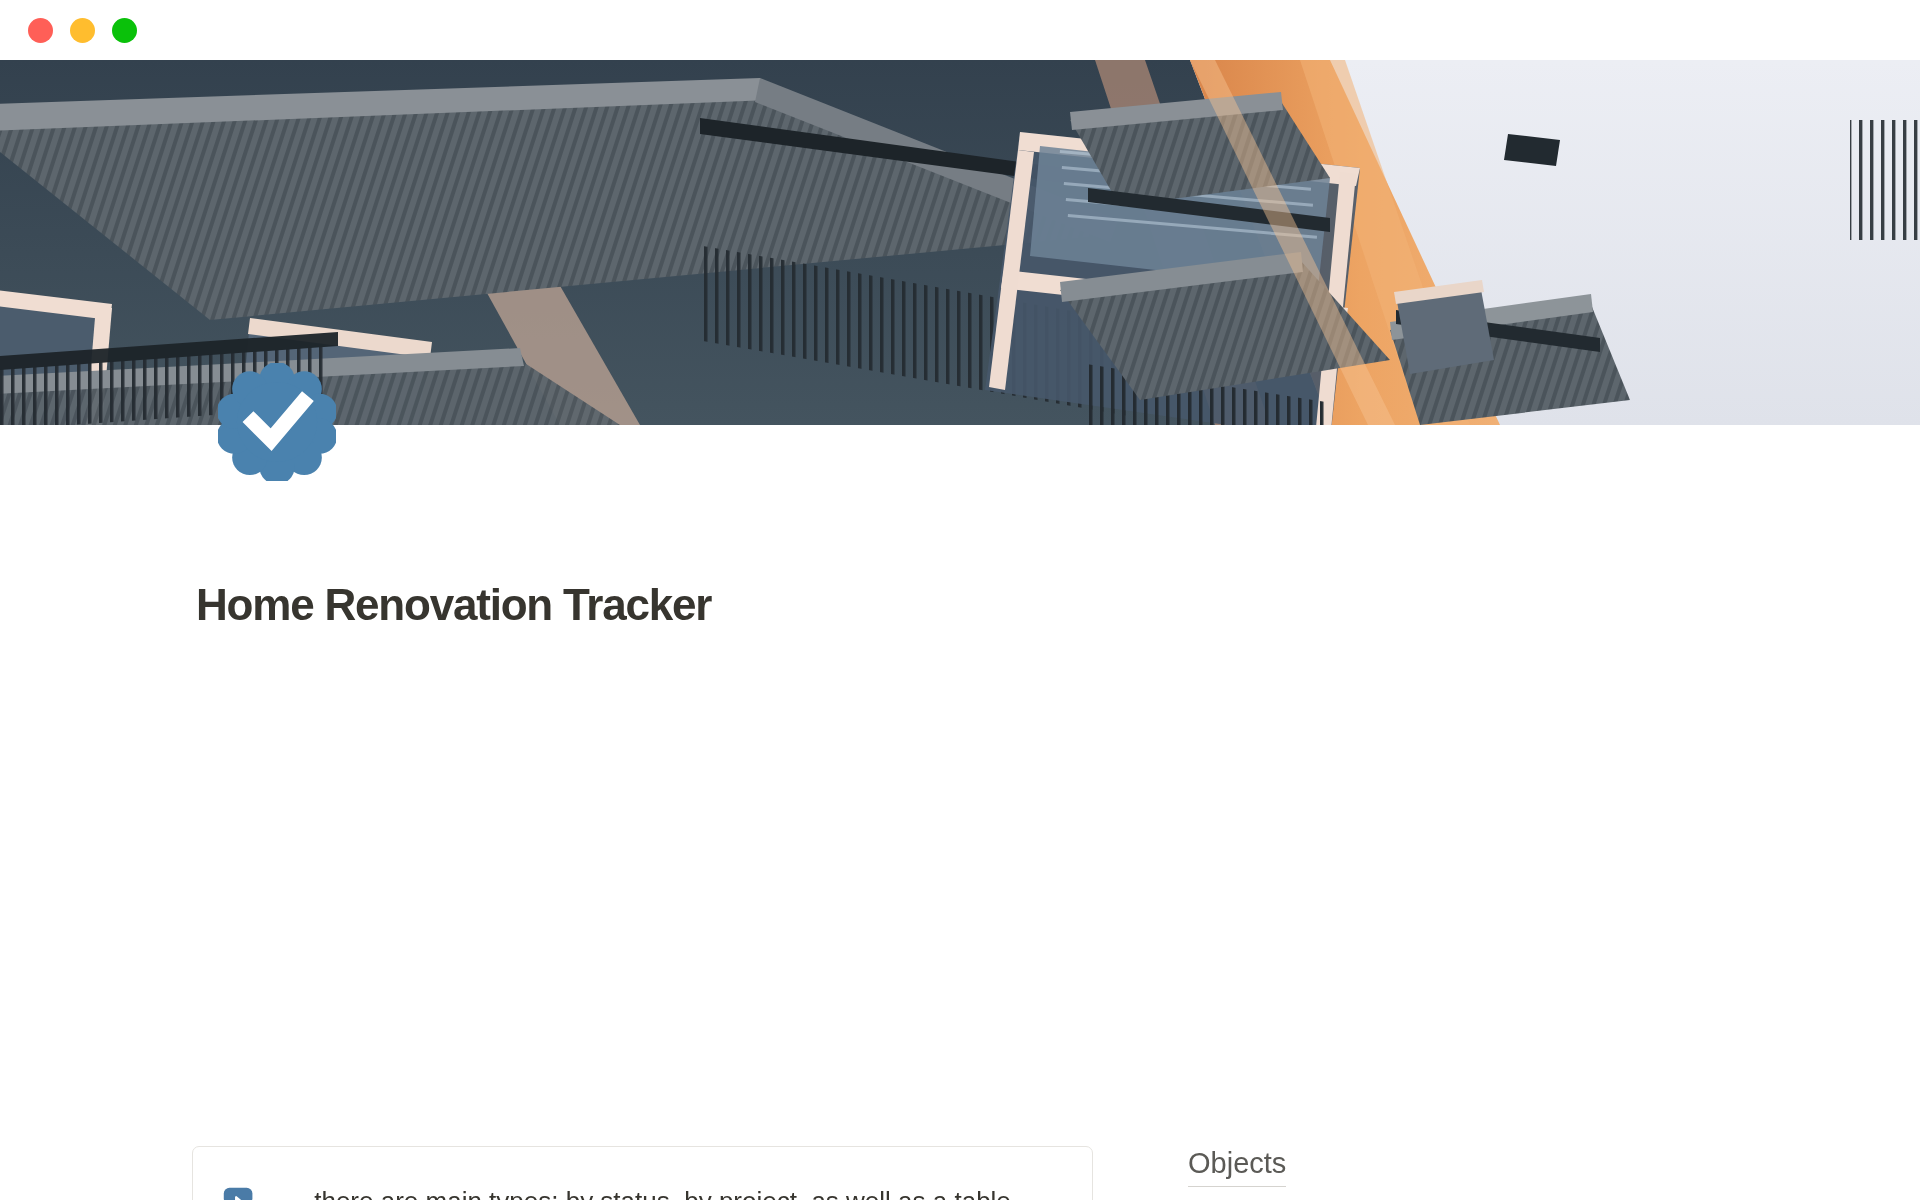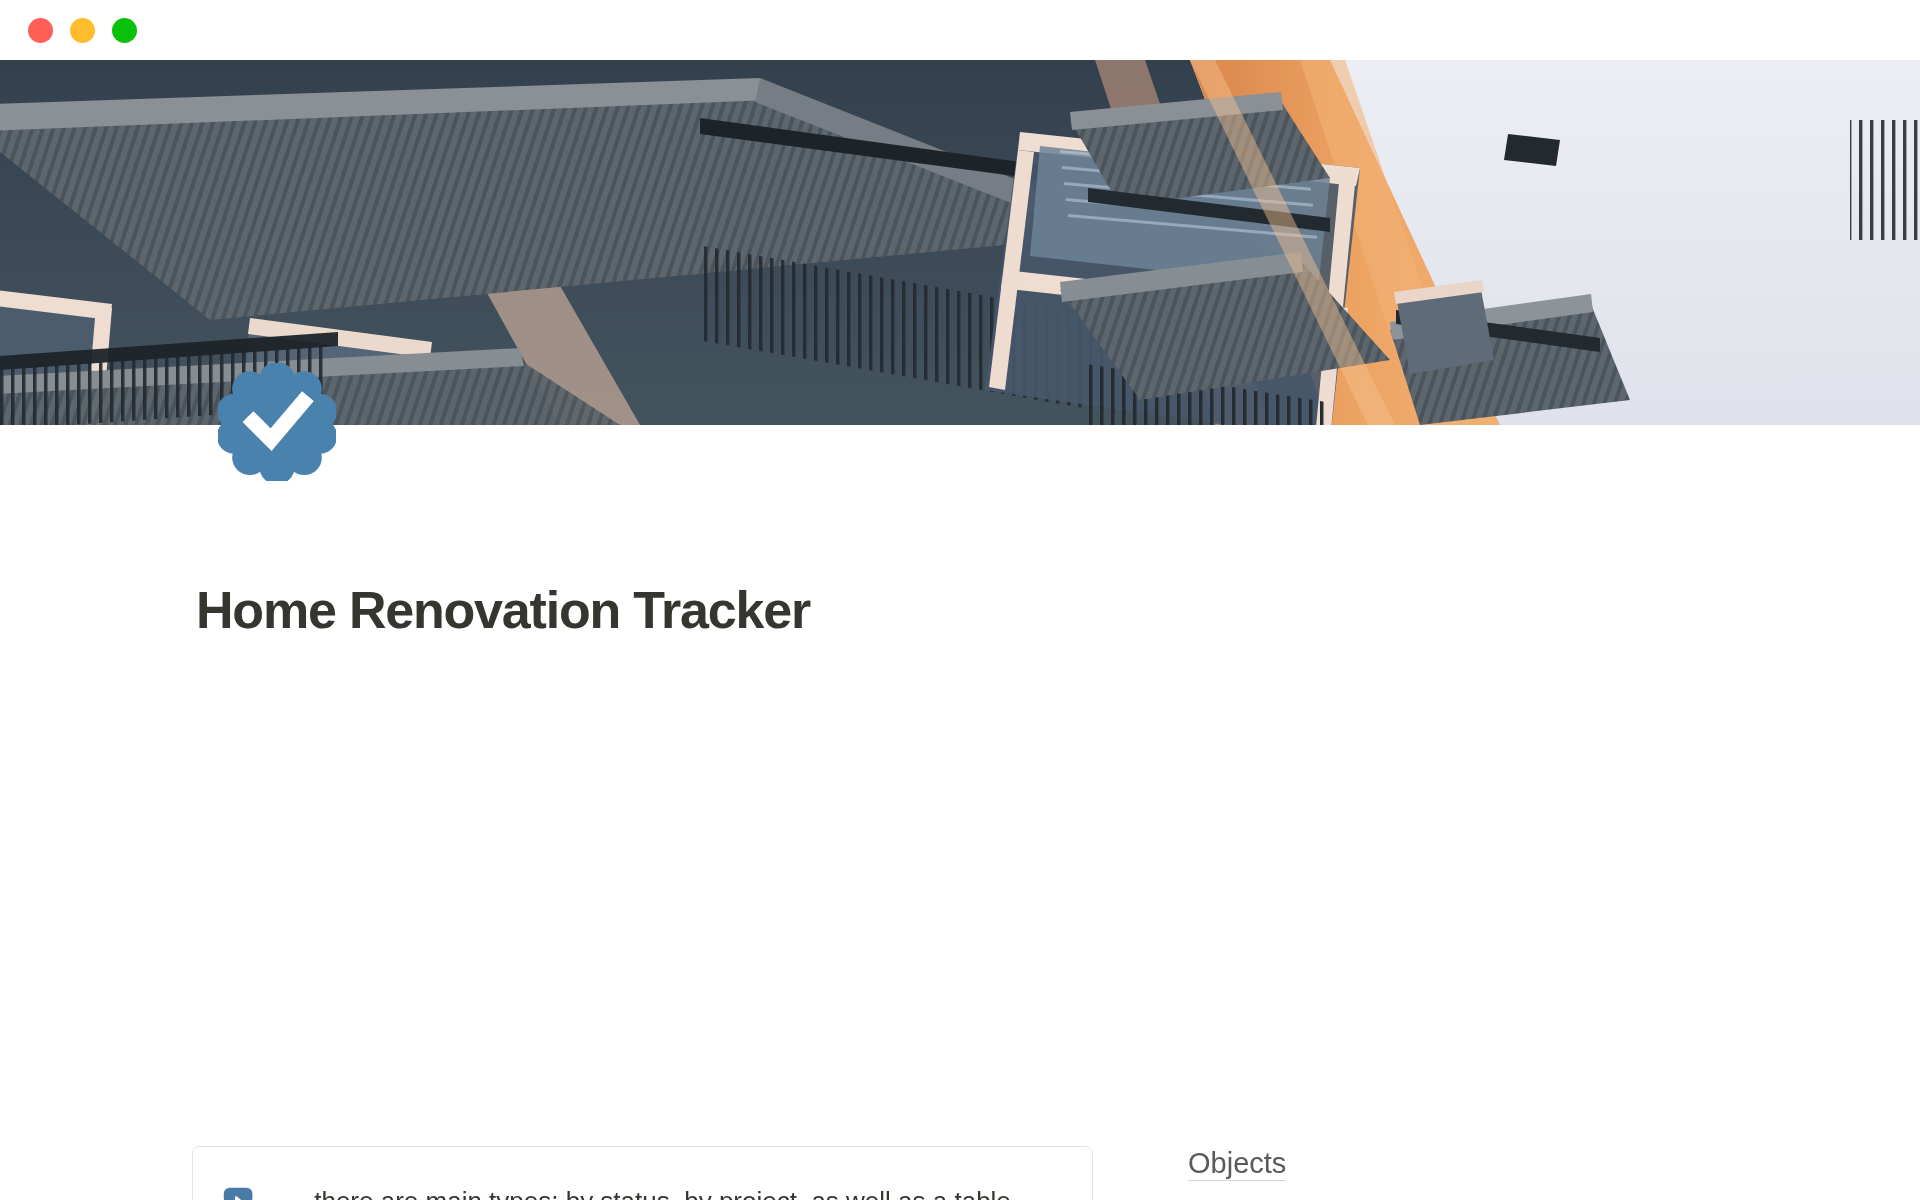--- a/index.html
+++ b/index.html
@@ -40,21 +40,21 @@
   .page-icon {
     position: absolute;
     left: 218px; top: -62px;
     width: 118px; height: 118px;
     z-index: 3;
   }
 
   .page-title {
     position: absolute;
     left: 196px; top: 155px;
-    font-size: 52px;
+    font-size: 44px;
     font-weight: bold;
     color: #37352f;
     letter-spacing: -1.2px;
     white-space: nowrap;
     text-align: right;
   }
 
   
   .callout {
     position: absolute;
@@ -88,20 +88,21 @@
   .objects {
     position: absolute;
     left: 1188px; top: 722px;
     width: 300px;
   }
   .objects-heading {
     display: inline-block;
     font-size: 29px;
     color: #5b5a56;
     border-bottom: 1px solid #d5d3cf;
+    padding-bottom: 6px;
   }
 </style>
 </head>
 <body>
 
 <div class="titlebar">
   <div class="traffic">
     <span class="dot red"></span>
     <span class="dot yellow"></span>
     <span class="dot green"></span>

